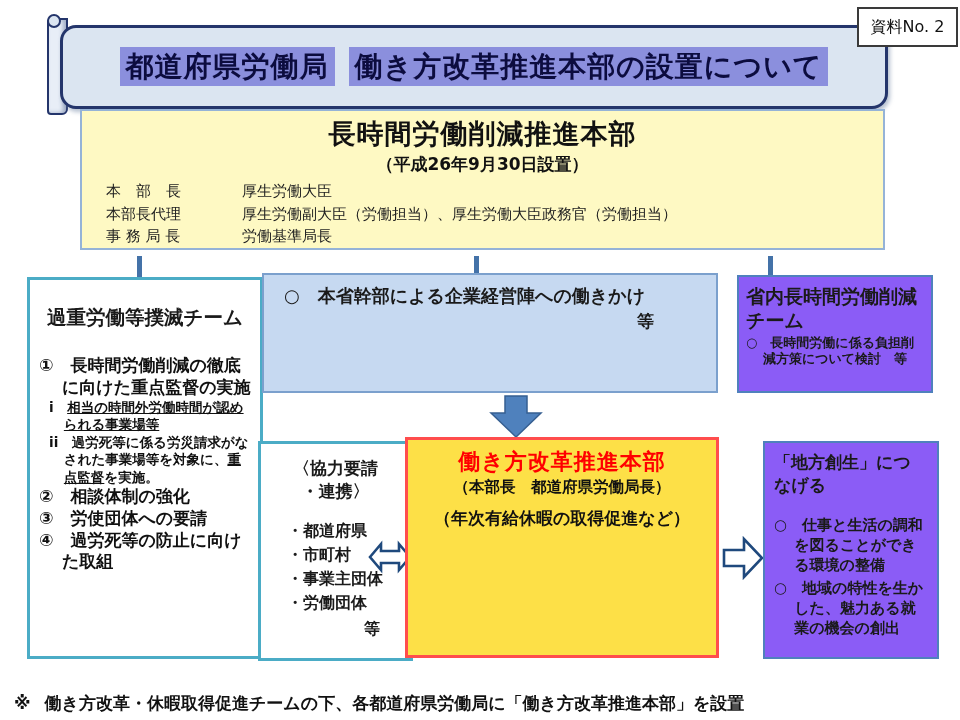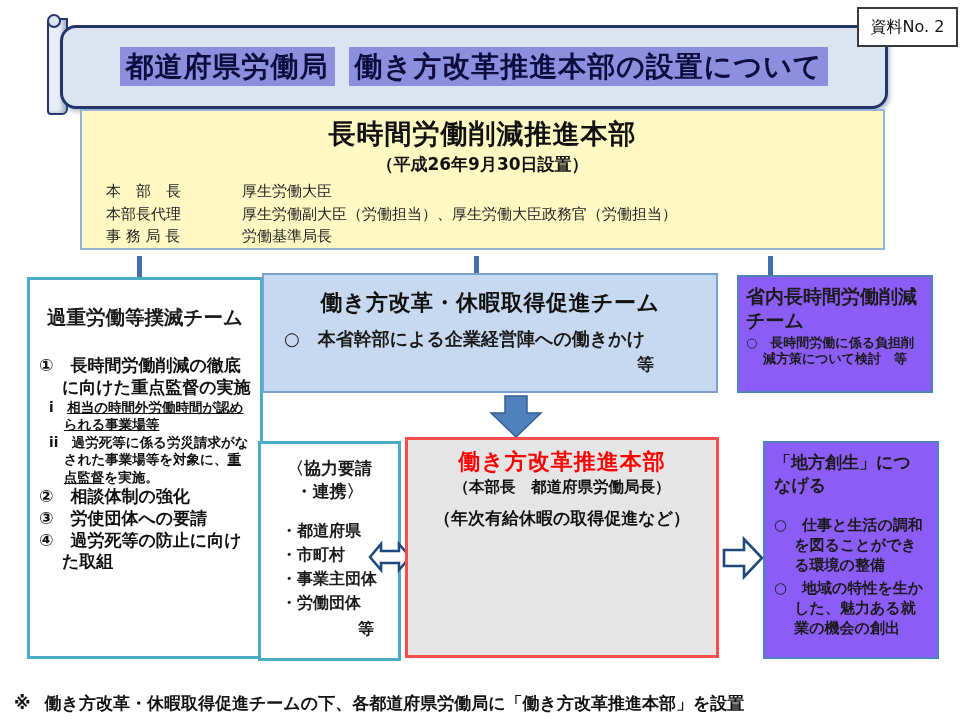--- a/index.html
+++ b/index.html
@@ -64,28 +64,28 @@
   }
   .promo-title{text-align:center;font-size:22px;font-weight:bold;color:#111;margin-top:13px;letter-spacing:.5px;}
   .promo-item{font-size:18px;font-weight:bold;margin:9px 0 0 20px;}
   .promo-etc{font-size:17px;font-weight:bold;text-align:right;margin:2px 62px 0 0;}
   
   .team-right{left:737px;top:275px;width:196px;height:118px;padding:4px 7px;box-sizing:border-box;}
   .tr-title{font-size:19px;font-weight:bold;line-height:1.25;margin-top:4px;}
   .tr-item{font-size:13px;font-weight:bold;margin-top:2px;line-height:1.3;}
   .hang12{padding-left:1.3em;text-indent:-1.3em;}
   
-  .coop{left:258px;top:441px;width:113px;height:214px;padding:0 12px;box-sizing:content-box;}
+  .coop{left:258px;top:441px;width:113px;height:214px;padding:0 18px;box-sizing:content-box;}
   .coop-title{text-align:center;font-size:17px;font-weight:bold;margin-top:13px;line-height:1.35;}
   .coop-items{margin:16px 0 0 8px;font-size:16px;font-weight:bold;line-height:1.5;white-space:nowrap;}
   .coop-etc{text-align:right;font-size:16px;font-weight:bold;margin:4px 12px 0 0;}
   
   .reform{
     position:absolute;left:405px;top:437px;width:308px;height:215px;
-    background:#e5e5e5;border:3px solid #ff4d4d;
+    background:#fde047;border:3px solid #ff4d4d;
   }
   .reform-title{text-align:center;font-size:22px;font-weight:bold;color:#ff0000;margin-top:7px;letter-spacing:1px;}
   .reform-sub{text-align:center;font-size:15.5px;font-weight:bold;color:#111;margin-top:0;}
   .reform-items{margin:16px 6px 0 10px;font-size:15.5px;font-weight:bold;color:#111;line-height:1.3;}
   .reform-note{font-size:17px;font-weight:bold;text-align:center;margin-top:9px;color:#111;}
   
   .regional{left:763px;top:441px;width:176px;height:218px;padding:8px 9px;box-sizing:border-box;}
   .reg-title{font-size:17px;font-weight:bold;line-height:1.35;}
   .reg-items{margin-top:18px;font-size:15px;font-weight:bold;line-height:1.35;}
   .reg-items .hang{margin-top:2px;}
@@ -156,21 +156,20 @@
       <div class="hang">
         <span>③</span>　<span>労使団体への要請</span>
       </div>
       <div class="hang">
         <span>④</span>　<span>過労死等の防止に向けた取組</span>
       </div>
     </div>
   </div>
 
   <div class="promo">
-    <div class="promo-title">働き方改革・休暇取得促進チーム</div>
     <div class="promo-item">○　本省幹部による企業経営陣への働きかけ</div>
     <div class="promo-etc">等</div>
   </div>
 
   <div class="blue-box team-right">
     <div class="tr-title">省内長時間労働削減チーム</div>
     <div class="tr-item hang12">○　長時間労働に係る負担削減方策について検討　等</div>
   </div>
 
   <svg class="arrow" style="left:486px;top:395px;" width="60" height="43" viewBox="0 0 60 43">

